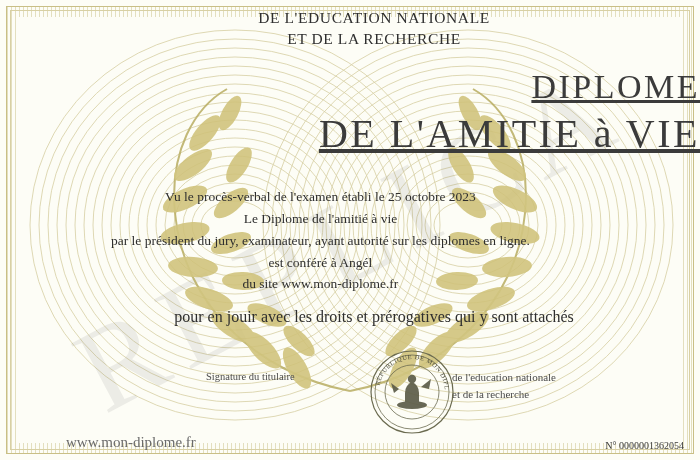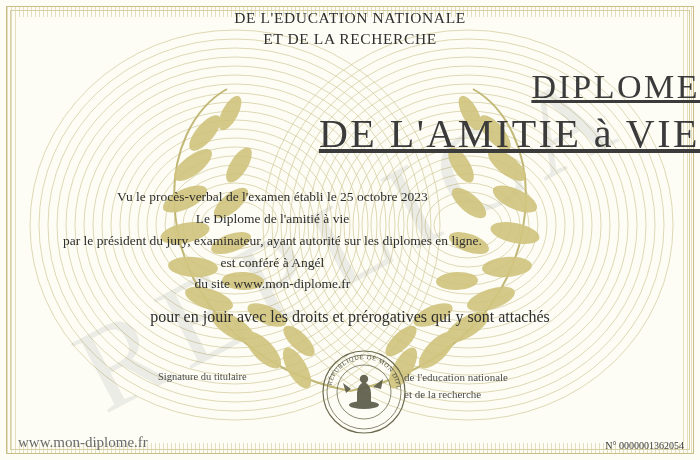--- a/index.html
+++ b/index.html
@@ -91,20 +91,21 @@
     transform: translate(-50%, -50%);
     width: 430px;
     height: 330px;
     opacity: .95;
   }
 
   
   .content {
     position: absolute;
     inset: 0;
+    margin-left: 48px;
   }
 
   .admin-head {
     position: absolute;
     top: 8px;
     left: 0;
     right: 0;
     text-align: center;
     font-size: 15.5px;
     letter-spacing: 0.6px;

